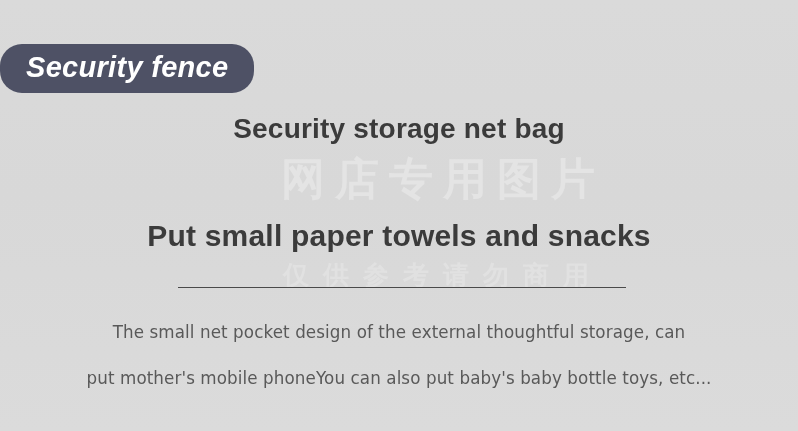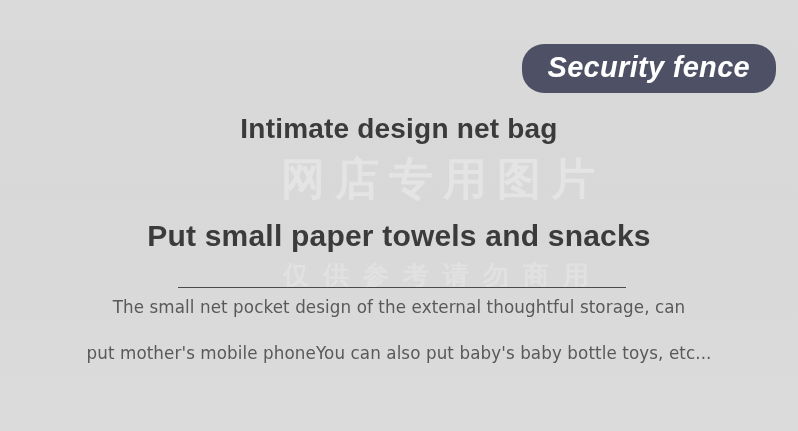--- a/index.html
+++ b/index.html
@@ -48,21 +48,21 @@
     letter-spacing: 14px;
     color: rgba(255, 255, 255, 0.22);
   }
 
   
   .badge-row {
     position: absolute;
     left: 0;
     top: 44px;
     width: 776px;
-    text-align: right;
+    text-align: left;
     z-index: 3;
   }
   .badge {
     display: inline-block;
     background: #4e5165;
     color: #ffffff;
     font-style: italic;
     font-weight: 700;
     font-size: 29px;
     line-height: 1;
@@ -102,21 +102,21 @@
     width: 448px;
     height: 1px;
     background: #4a4a4a;
     z-index: 2;
   }
 
   
   .body-text {
     position: absolute;
     left: 0;
-    top: 284px;
+    top: 309px;
     width: 798px;
     text-align: center;
     z-index: 2;
   }
   .body-line {
     color: #595959;
     font-family: "DejaVu Sans", sans-serif;
     font-size: 18px;
     line-height: 46px;
     letter-spacing: 0.1px;
@@ -131,21 +131,21 @@
 <div id="page">
 
   <div class="watermark wm1">网店专用图片</div>
 
   <div class="watermark wm2">仅供参考请勿商用</div>
 
   <div class="badge-row">
     <span class="badge">Security fence</span>
   </div>
 
-  <div class="heading heading-1">Intimate design net bag</div>
+  <div class="heading heading-1">Security storage net bag</div>
 
   <div class="heading heading-2">Put small paper towels and snacks</div>
 
   <div class="divider"></div>
 
   <div class="body-text">
     <div class="body-line">The small net pocket design of the external thoughtful storage, can</div>
     <div class="body-line">put mother's mobile phoneYou can also put baby's baby bottle toys, etc...</div>
   </div>
 

